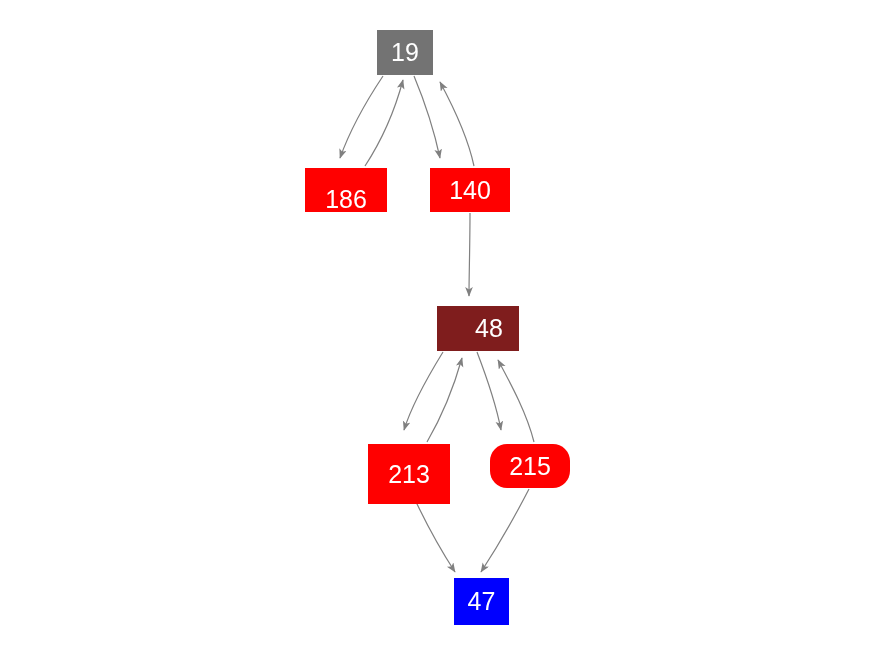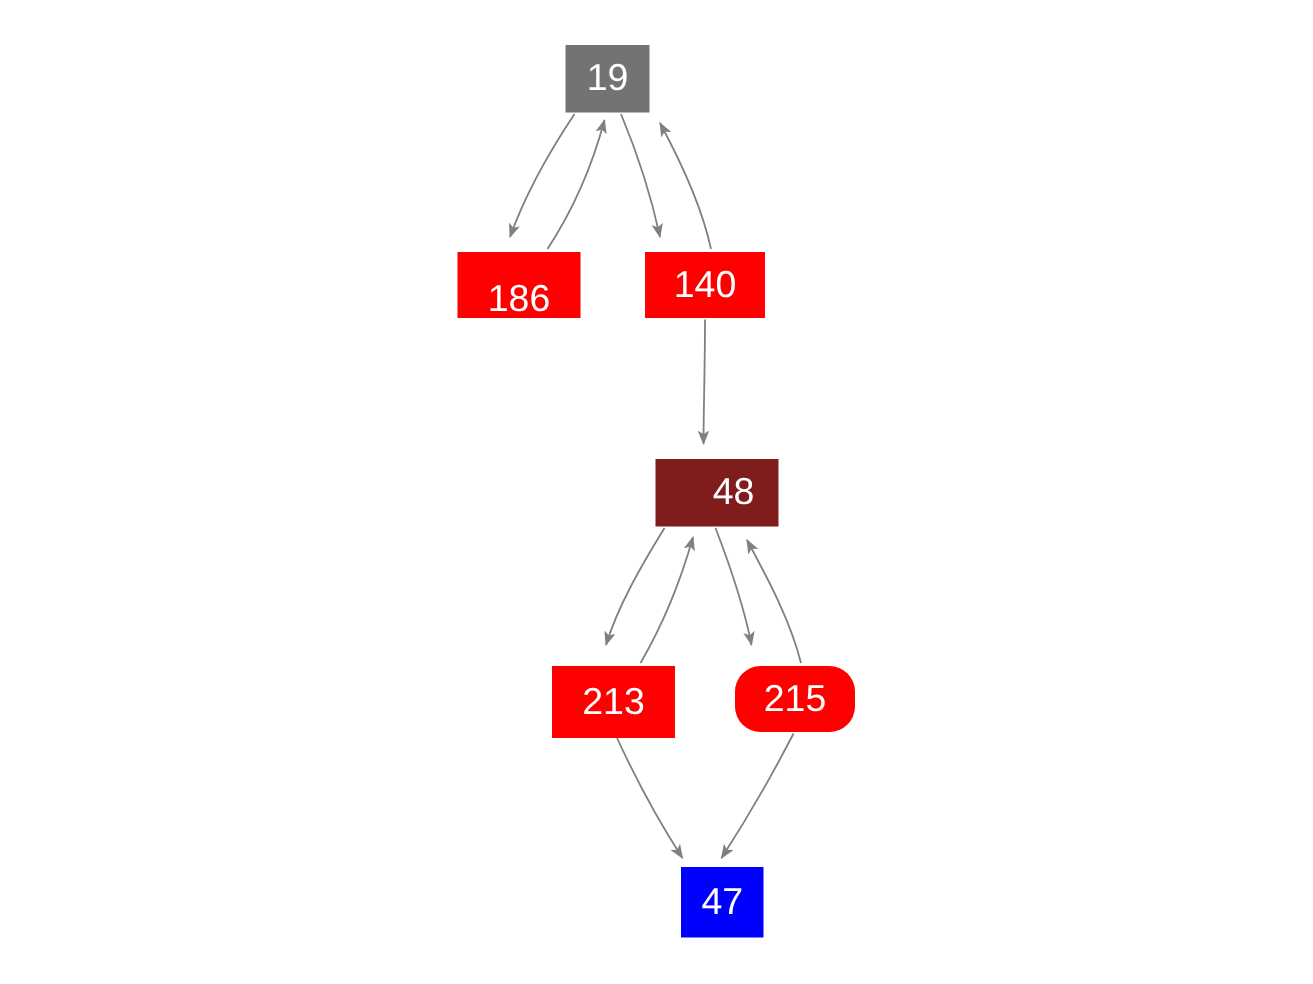--- a/index.html
+++ b/index.html
@@ -72,21 +72,21 @@
       </div>
       <div class="graph-node node-red" style="left: 305px; top: 168px; width: 82px; height: 44px; background: rgb(255, 0, 0); align-items: flex-end;">
         <span class="node-label">186</span>
       </div>
       <div class="graph-node node-red" style="left: 430px; top: 168px; width: 80px; height: 44px; background: rgb(255, 0, 0);">
         <span class="node-label">140</span>
       </div>
       <div class="graph-node node-blue" style="left: 437px; top: 306px; width: 82px; height: 45px; background: #7f1d1d; padding-left: 22px;">
         <span class="node-label">48</span>
       </div>
-      <div class="graph-node node-red" style="left: 368px; top: 444px; width: 82px; height: 48px; background: rgb(255, 0, 0);">
+      <div class="graph-node node-red" style="left: 368px; top: 444px; width: 82px; height: 60px; background: rgb(255, 0, 0);">
         <span class="node-label">213</span>
       </div>
       <div class="graph-node node-red" style="left: 490px; top: 444px; width: 80px; height: 44px; background: rgb(255, 0, 0); border-radius: 17px;">
         <span class="node-label">215</span>
       </div>
       <div class="graph-node node-blue" style="left: 442px; top: 578px; width: 55px; height: 47px; background: rgb(0, 0, 255); margin-left: 12px;">
         <span class="node-label">47</span>
       </div>
     </div>
 

